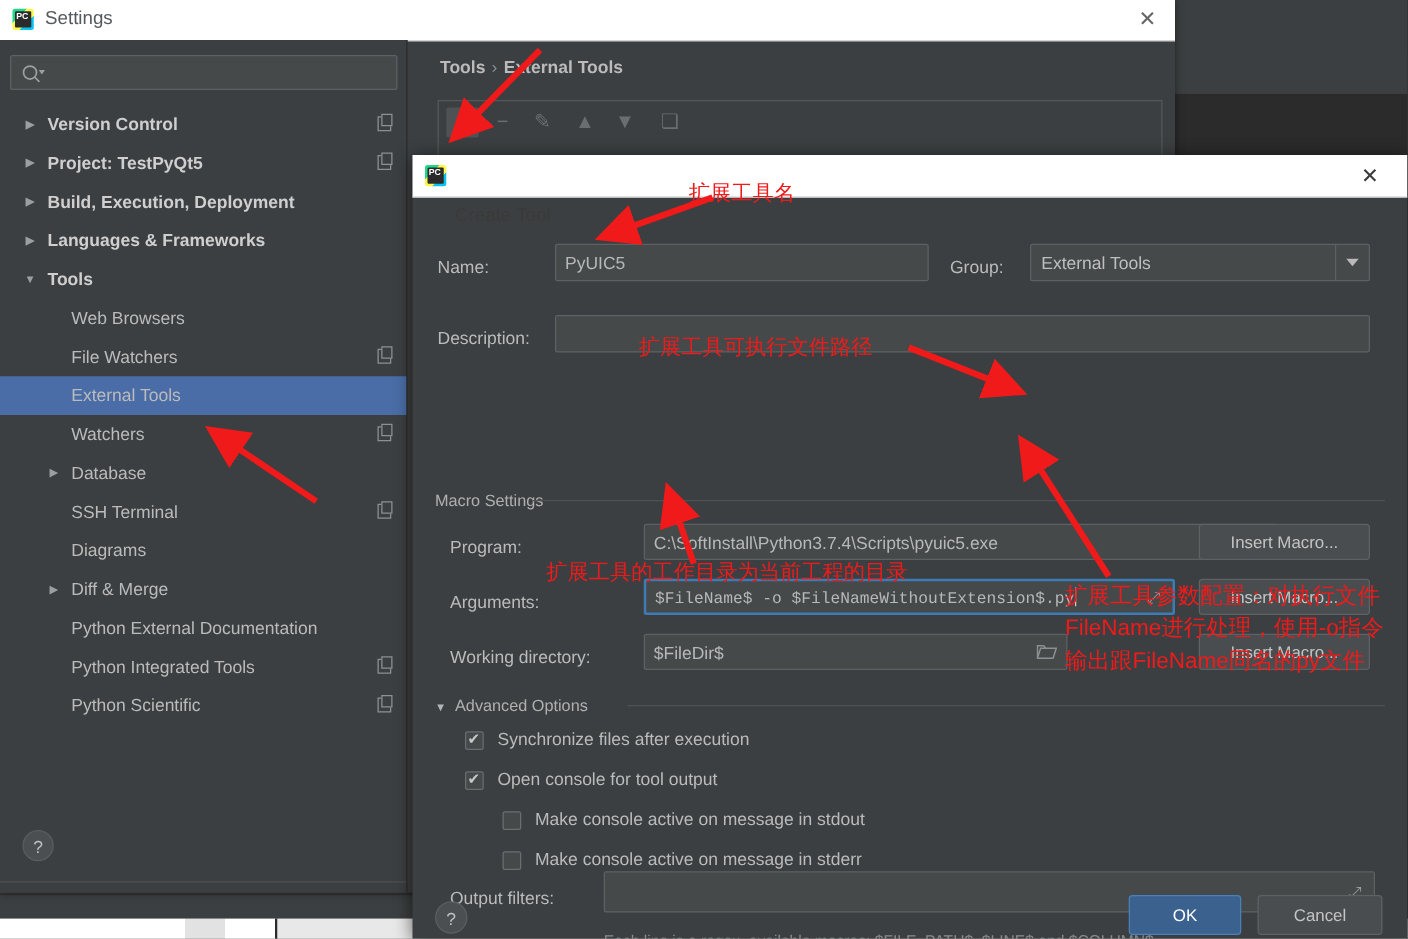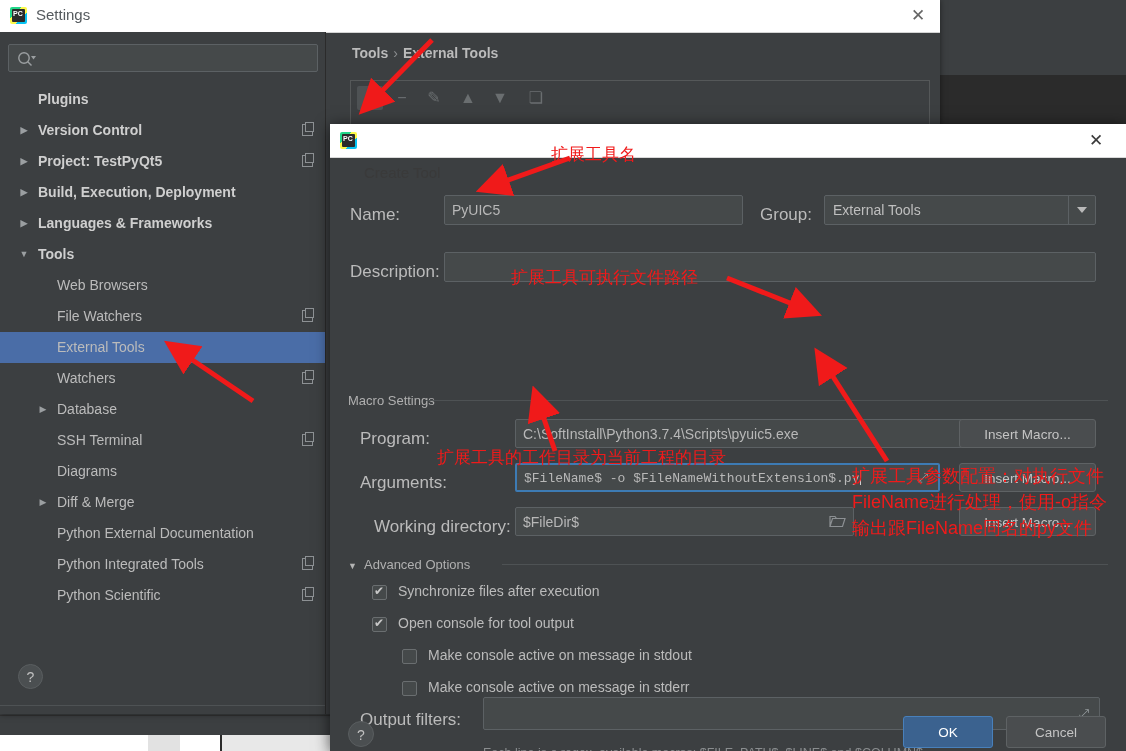--- a/index.html
+++ b/index.html
@@ -144,21 +144,21 @@
   }
   .dlg-title {
     position: absolute; left: 0; top: 0; width: 796px; height: 33px;
     background: #ffffff; border-bottom: 1px solid #d9d9d9;
   }
   .dlg-title .tt {
     position: absolute; left: 34px; top: 7px; font-size: 15px; color: #3a3a3a; margin-top: 33px;
   }
   .dlg-body { position: absolute; left: 0; top: 33px; width: 796px; height: 561px; }
   .fld-label {
-    position: absolute; color: #bbbbbb; font-size: 17px; white-space: nowrap;
+    position: absolute; color: #bbbbbb; font-size: 14px; white-space: nowrap;
   }
   .tfield {
     position: absolute; background: #45494a; border: 1px solid #5c6164;
     border-radius: 2px; box-sizing: border-box; color: #b8b8b8;
     font-size: 14px; padding-left: 7px; overflow: hidden; white-space: nowrap;
   }
   .tfield.focused { border: 2px solid #3d7bb4; background: #45494a; }
   .tfield .val { position: absolute; top: 50%; transform: translateY(-50%); left: 7px; }
   .tfield.mono .val { font-family: "Liberation Mono", monospace; font-size: 13px; }
   .caret {
@@ -279,23 +279,20 @@
           <svg width="20" height="18" viewBox="0 0 20 18">
             <circle cx="8" cy="8" r="5.2" fill="none" stroke="#9b9fa1" stroke-width="1.4"></circle>
             <line x1="11.8" y1="11.8" x2="15.5" y2="15.5" stroke="#9b9fa1" stroke-width="1.4"></line>
             <path d="M15,6 l5,0 l-2.5,3.5 z" fill="#9b9fa1"></path>
           </svg>
         </div>
       </div>
 
       <div class="tree" id="tree-container">
           <div class="tree-row bold">
-            <span class="tree-label" style="left: 38px;">Plugins</span>
-          </div>
-          <div class="tree-row bold">
             <span class="tw-arrow" style="left: 18px;">▶</span>
             <span class="tree-label" style="left: 38px;">Version Control</span>
             <span class="copy-icon"></span>
           </div>
           <div class="tree-row bold">
             <span class="tw-arrow" style="left: 18px;">▶</span>
             <span class="tree-label" style="left: 38px;">Project: TestPyQt5</span>
             <span class="copy-icon"></span>
           </div>
           <div class="tree-row bold">
@@ -414,21 +411,21 @@
 
       <div class="fld-label" style="left:30px;top:316px;">Arguments:</div>
       <div class="tfield mono focused" style="left:185px;top:306px;width:425px;height:29px;">
         <span class="val"><span>$FileName$ -o $FileNameWithoutExtension$.py</span><span class="caret"></span></span>
         <span class="expand-icon">⤢</span>
       </div>
       <div class="btn" style="left:629px;top:306px;width:137px;height:29px;">
         <span>Insert Macro...</span>
       </div>
 
-      <div class="fld-label" style="left:30px;top:360px;margin-left:14px;">Working directory:</div>
+      <div class="fld-label" style="left:30px;top:360px;">Working directory:</div>
       <div class="tfield" style="left:185px;top:350px;width:339px;height:29px;">
         <span class="val">$FileDir$</span>
         <span class="folder-icon">
           <svg width="17" height="13" viewBox="0 0 17 13">
               <path d="M1 11.5 L3.5 3.5 L16 3.5 L13.5 11.5 Z M1 11.5 L1 1.5 L6 1.5 L7.5 3.5" fill="none" stroke="#8c9093" stroke-width="1.2"></path>
             </svg>
         </span>
       </div>
       <div class="btn" style="left:629px;top:350px;width:137px;height:29px;">
         <span>Insert Macro...</span>

